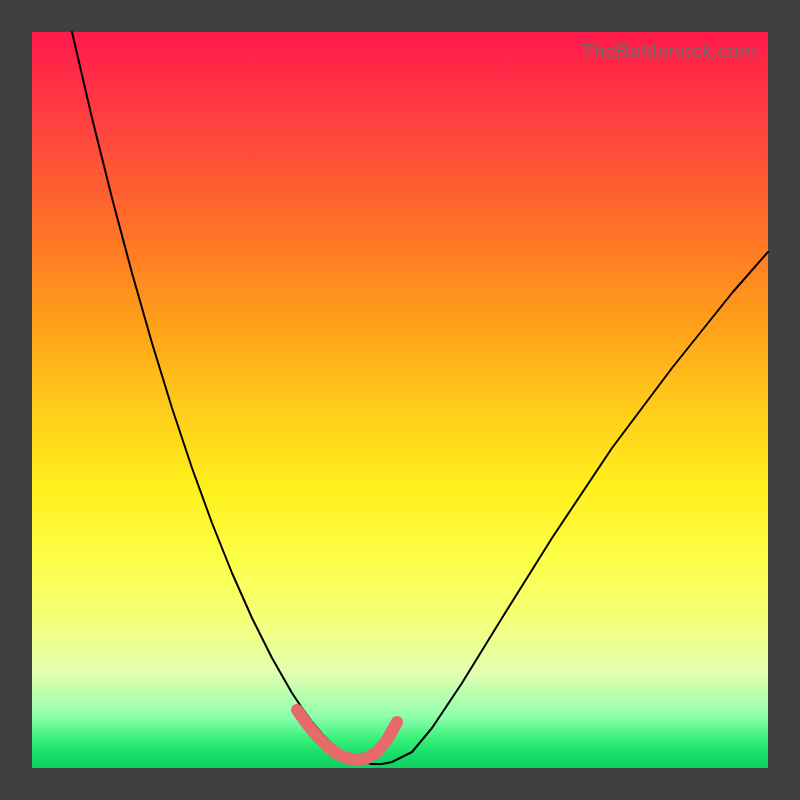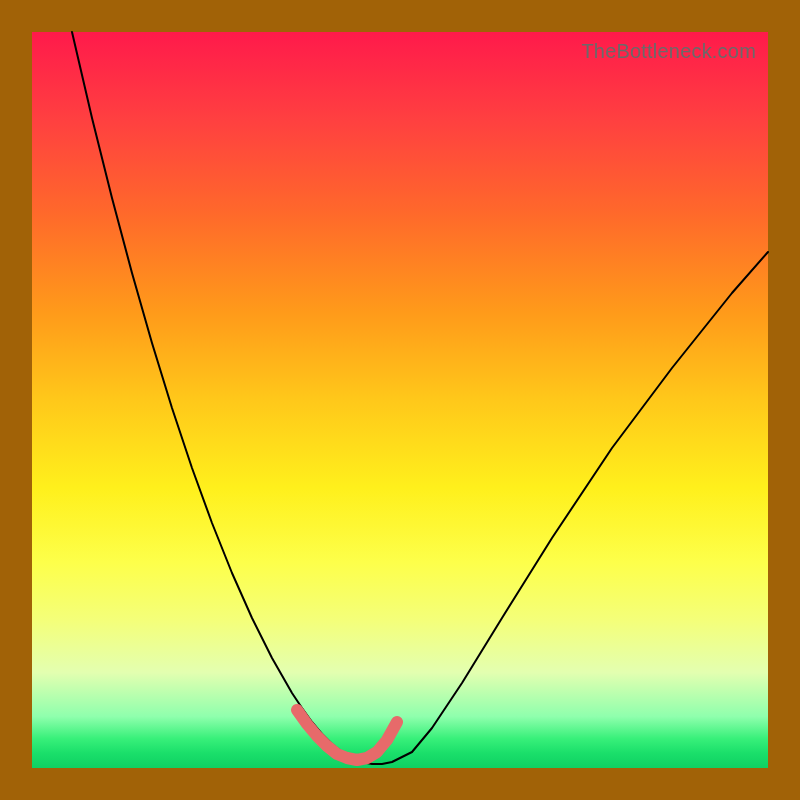--- a/index.html
+++ b/index.html
@@ -10,21 +10,21 @@
     background: #000;
     overflow: hidden;
     font-family: Arial, Helvetica, sans-serif;
   }
   .frame {
     position: absolute;
     left: 0;
     top: 0;
     width: 800px;
     height: 800px;
-    background: #a16207;
+    background: #404040;
   }
   .plot {
     position: absolute;
     left: 32px;
     top: 32px;
     width: 736px;
     height: 736px;
     background: linear-gradient(
       to bottom,
       #ff1a4b 0%,

